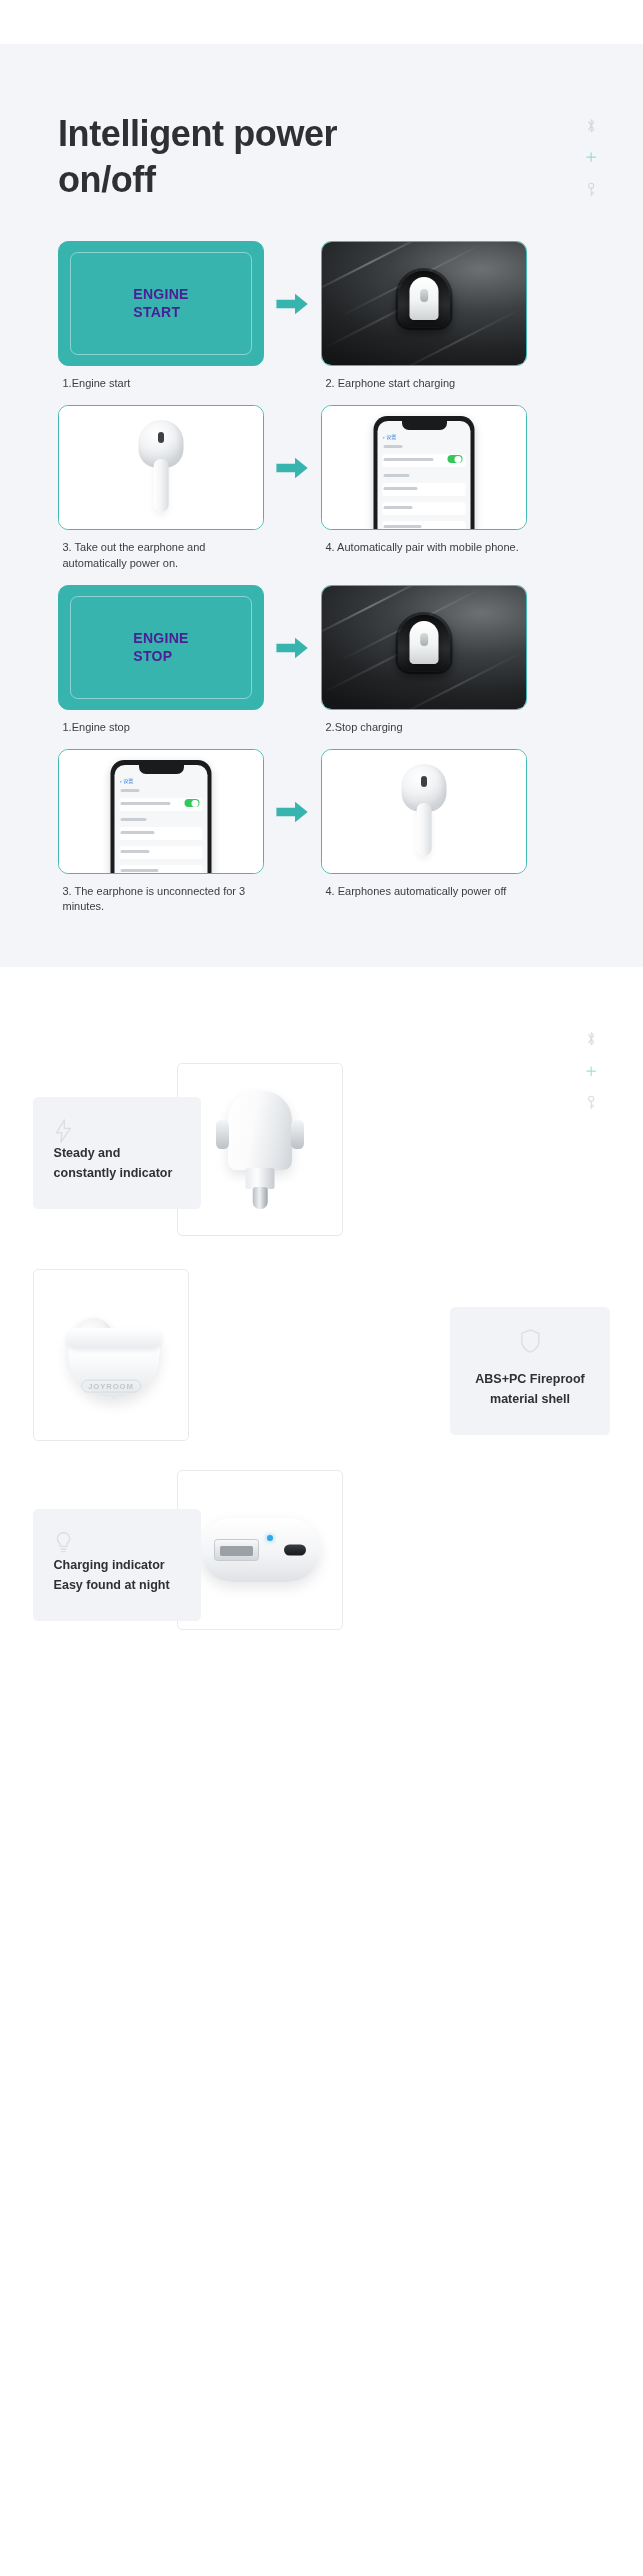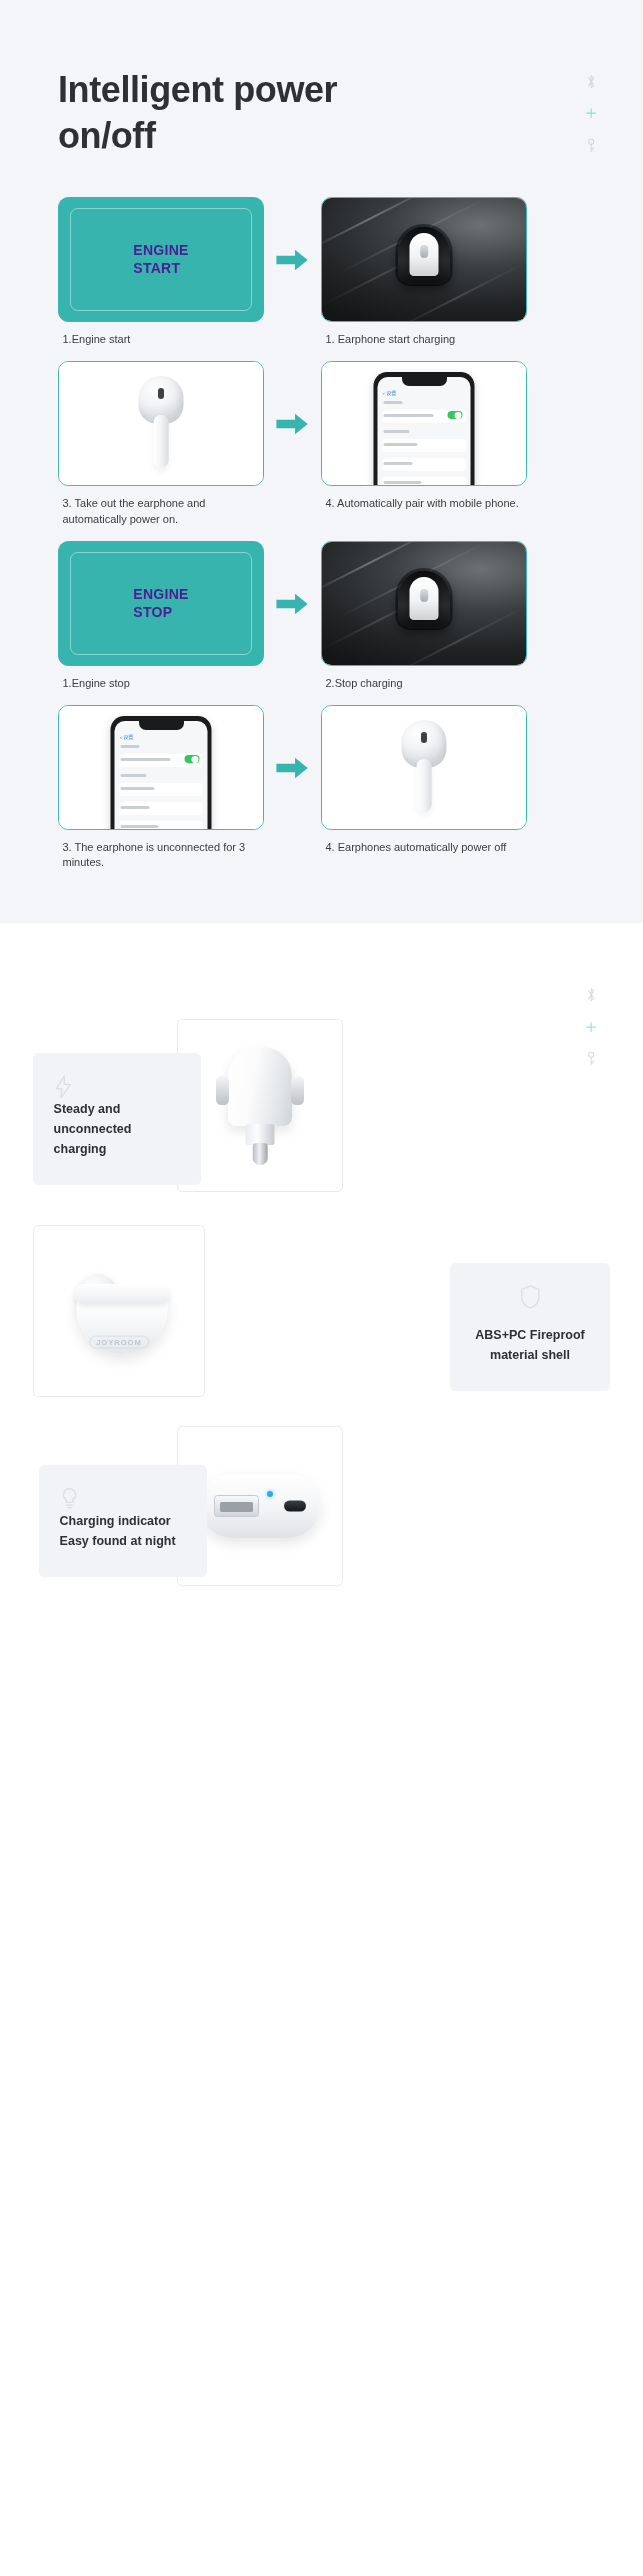--- a/index.html
+++ b/index.html
@@ -9,20 +9,21 @@
     background: #ffffff;
     -webkit-font-smoothing: antialiased;
   }
   .page { width: 643px; position: relative; overflow: hidden; }
 
   
   .section-power {
     background: #f3f5f8;
     padding: 67px 0 52px 0;
     position: relative;
+    margin-top: 44px;
   }
   .section-attention {
     background: #ffffff;
     padding: 57px 0 34px 0;
     position: relative;
   }
 
   .heading-wrap { position: relative; padding: 0 58px; }
   h1.headline {
     font-size: 36px;
@@ -280,21 +281,21 @@
     border-radius:2.6px;
   }
   .prod-charger .tip {
     position:absolute; left:50%; top:96px; transform:translateX(-50%);
     width:14.6px; height:22px; border-radius:3.4px 3.4px 6.9px 6.9px;
     background: linear-gradient(90deg,#b9bec3,#eef0f2 45%,#9ea4a9);
   }
 
   
   .f2 { height: 179px; }
-  .f2 .fcard-photo { left: 0; top: 0; width: 172px; height: 172px; }
+  .f2 .fcard-photo { left: 0; top: 0; width: 156px; height: 172px; }
   .f2 .fcard-text { right: 0; top: 38px; z-index: 2; width: 160px; }
   .case-art { position:absolute; inset:0; }
   .case-art .case {
     position:absolute; left:52%; top:56%; transform:translate(-50%,-50%);
     width:91px; height:64px;
     border-radius: 8.6px 8.6px 45px 45px;
     background: linear-gradient(180deg,#ffffff 0%, #fafbfc 40%, #e4e7ea 100%);
     box-shadow: 0 6px 13.7px rgba(0,0,0,.10);
   }
   .case-art .lid {
@@ -314,21 +315,21 @@
     background: radial-gradient(70% 60% at 38% 30%, #ffffff 0%, #f1f2f4 58%, #d7dadd 100%);
     box-shadow: 0 3.4px 8.6px rgba(0,0,0,.12);
   }
   .case-art .bud2::after{
     content:""; position:absolute; left:54%; top:34%;
     width:5.2px; height:10.3px; border-radius:2.6px; background:#41464a;
   }
 
   
   .f3 { height: 172px; }
-  .f3 .fcard-text { left: 6px; top: 39px; z-index: 2; }
+  .f3 .fcard-text { left: 0; top: 39px; z-index: 2; }
   .f3 .fcard-photo { left: 144px; top: 0; width: 166px; height: 160px; }
   .topview {
     position:absolute; left:50%; top:50%; transform:translate(-50%,-50%);
     width:120px; height:64px; border-radius:33px;
     background: linear-gradient(180deg,#ffffff 0%, #f3f4f6 55%, #dfe2e5 100%);
     box-shadow: 0 5.2px 13.7px rgba(0,0,0,.10);
   }
   .topview .usb {
     position:absolute; left:13.7px; top:50%; transform:translateY(-50%);
     width:45px; height:22px; border-radius:3.4px;
@@ -400,21 +401,21 @@
           <div class="tile">
             <div class="photo photo-console">
               <div class="streak s1"></div>
                 <div class="streak s2"></div>
               <div class="streak s3"></div>
                 <div class="streak s4"></div>
               <div class="socket"></div>
                 <div class="charger"></div>
             </div>
           </div>
-          <div class="caption">1. Earphone start charging</div>
+          <div class="caption">2. Earphone start charging</div>
         </div>
       </div>
 
       <div class="flow-row">
         <div class="flow-col">
           <div class="tile">
             <div class="photo photo-earbud">
               <div class="bud-body"></div>
                 <div class="bud-hole"></div>
                 <div class="bud-stem"></div>
@@ -566,21 +567,21 @@
             <div class="neck"></div>
               <div class="tip"></div>
           </div>
         </div>
         <div class="fcard-text">
           <span class="f-icon">
             <svg width="19" height="24" viewBox="0 0 22 28">
                 <path d="M12 1 3 16h6l-1 11 11-16h-7z" fill="none" stroke="#8f959d" stroke-width="1.6" stroke-linejoin="round"></path>
               </svg>
           </span>
-          <div class="f-title">Steady and unconnected charging</div>
+          <div class="f-title">Steady and constantly indicator</div>
         </div>
       </div>
 
       <div class="feature f2">
         <div class="fcard-photo">
           <div class="case-art">
             <div class="bud2"></div>
             <div class="case"></div>
             <div class="lid"></div>
             <div class="brand">JOYROOM</div>

